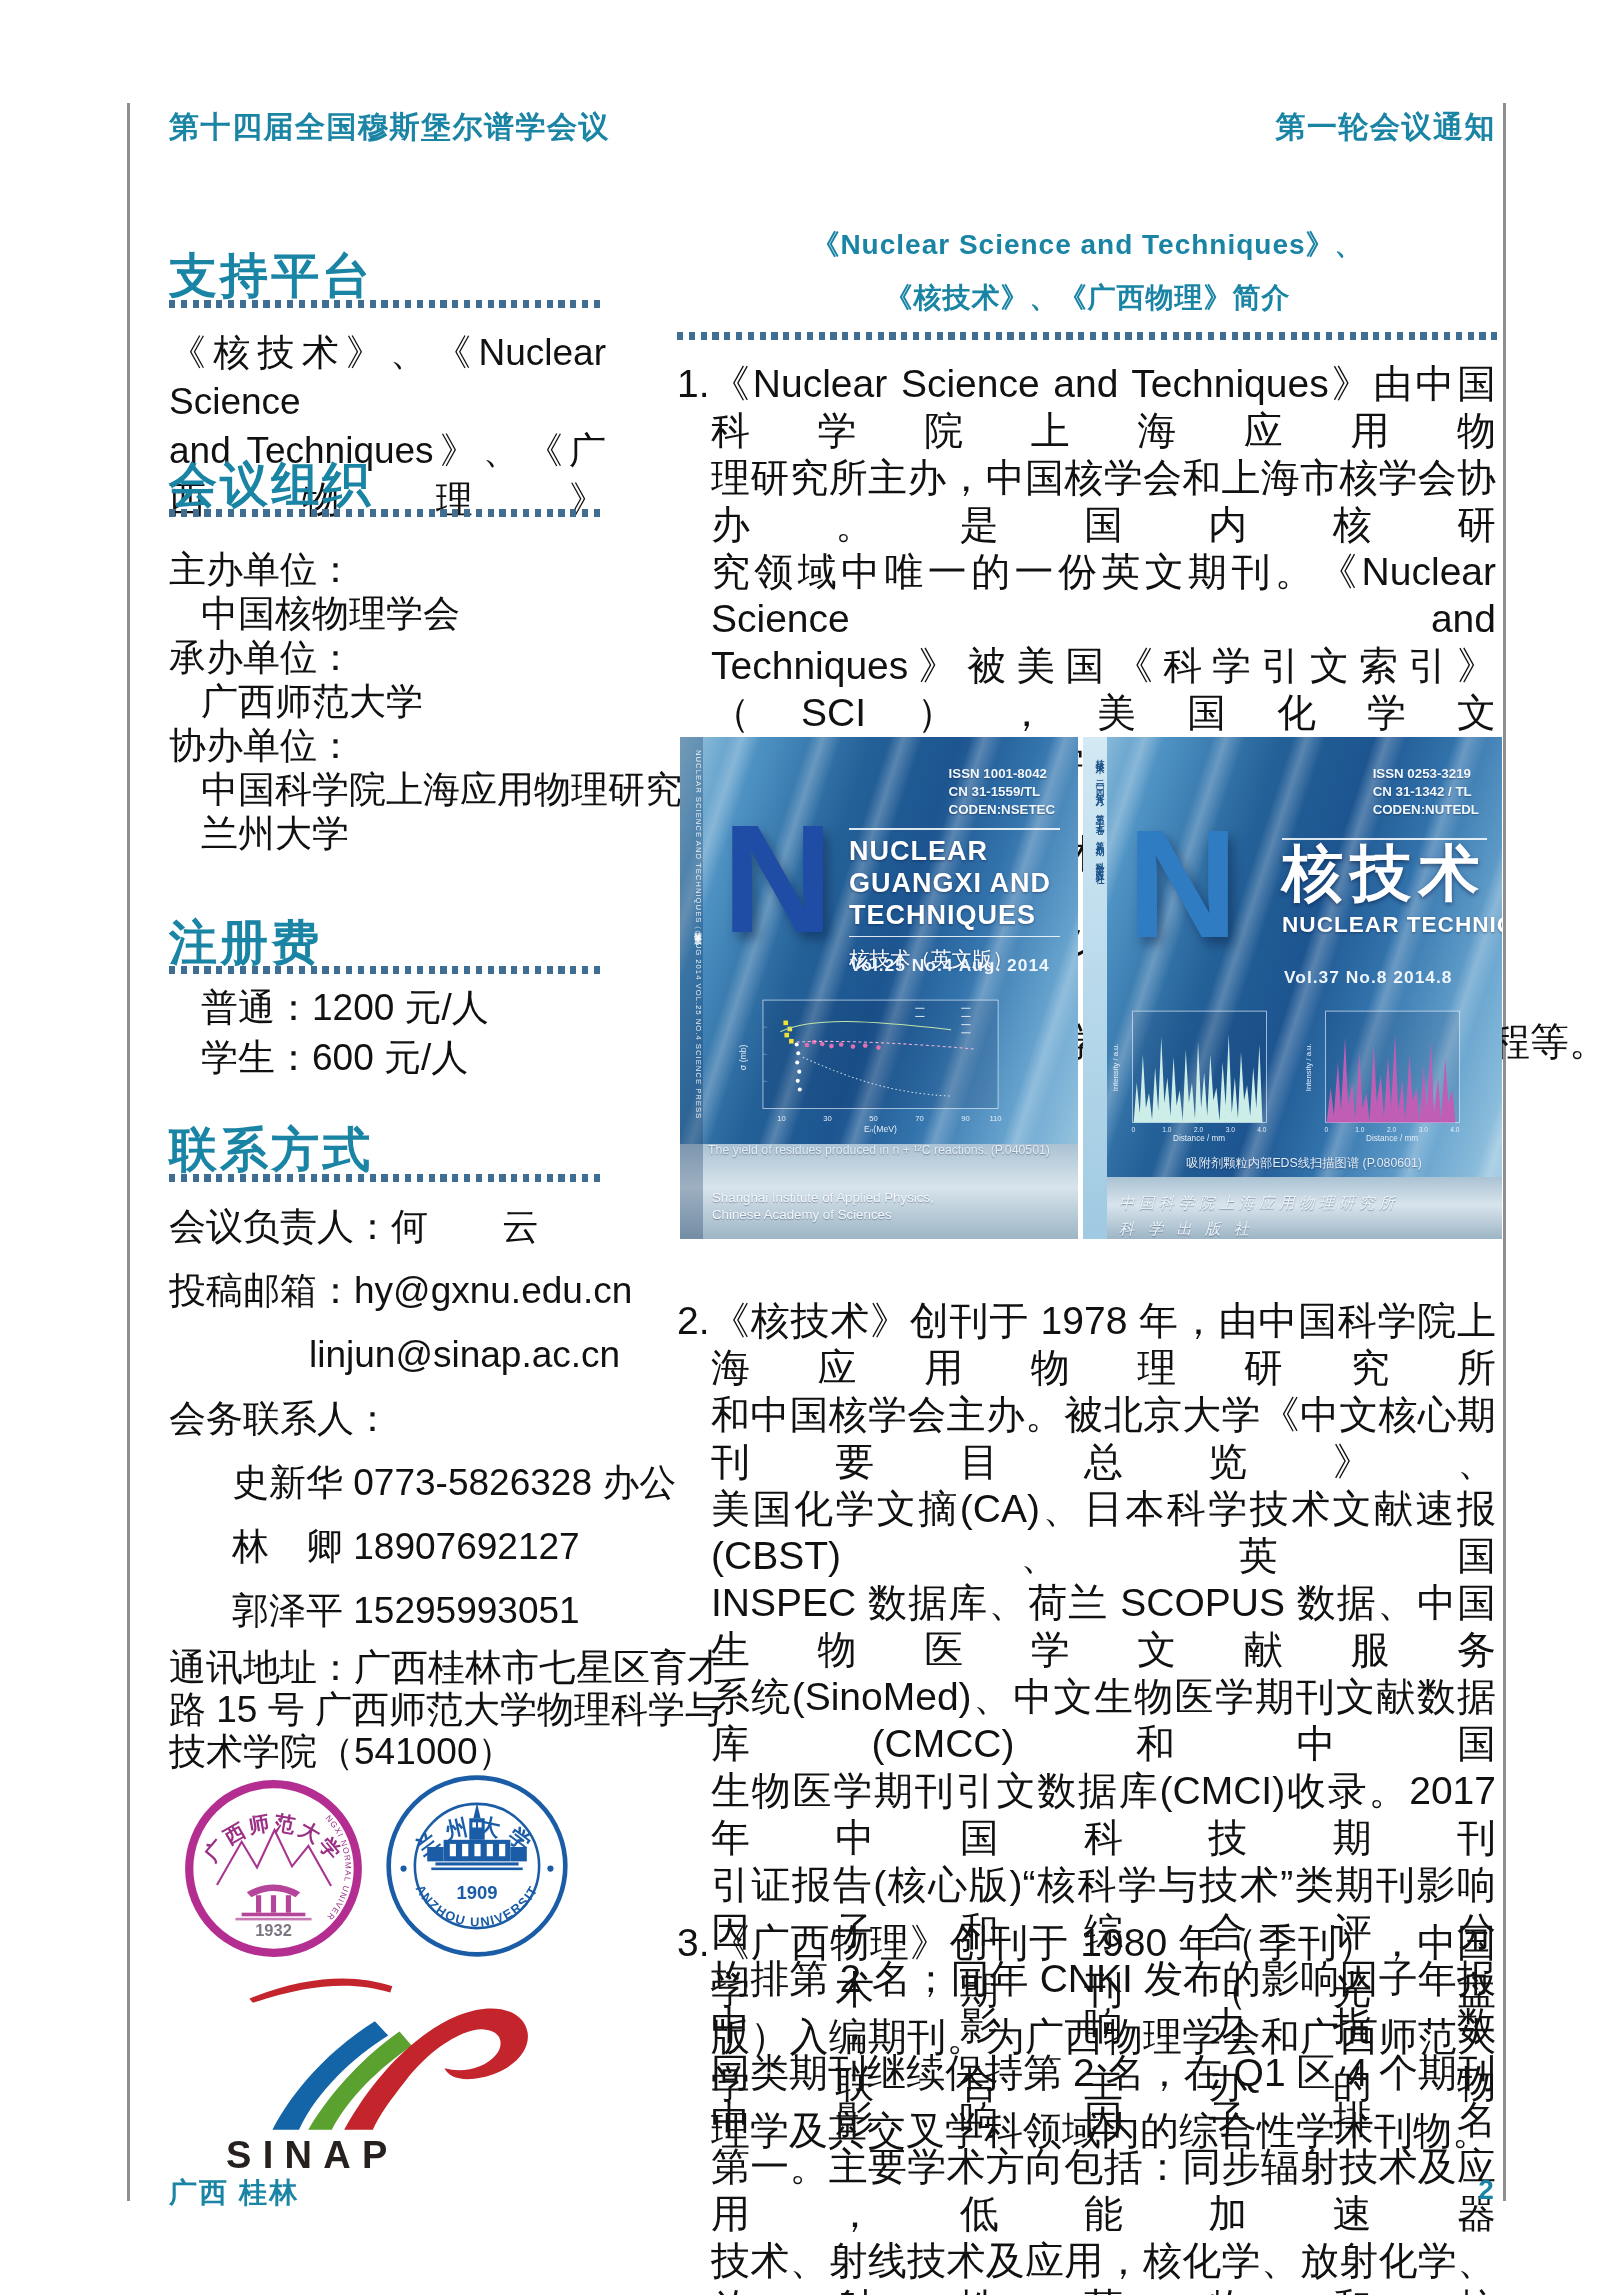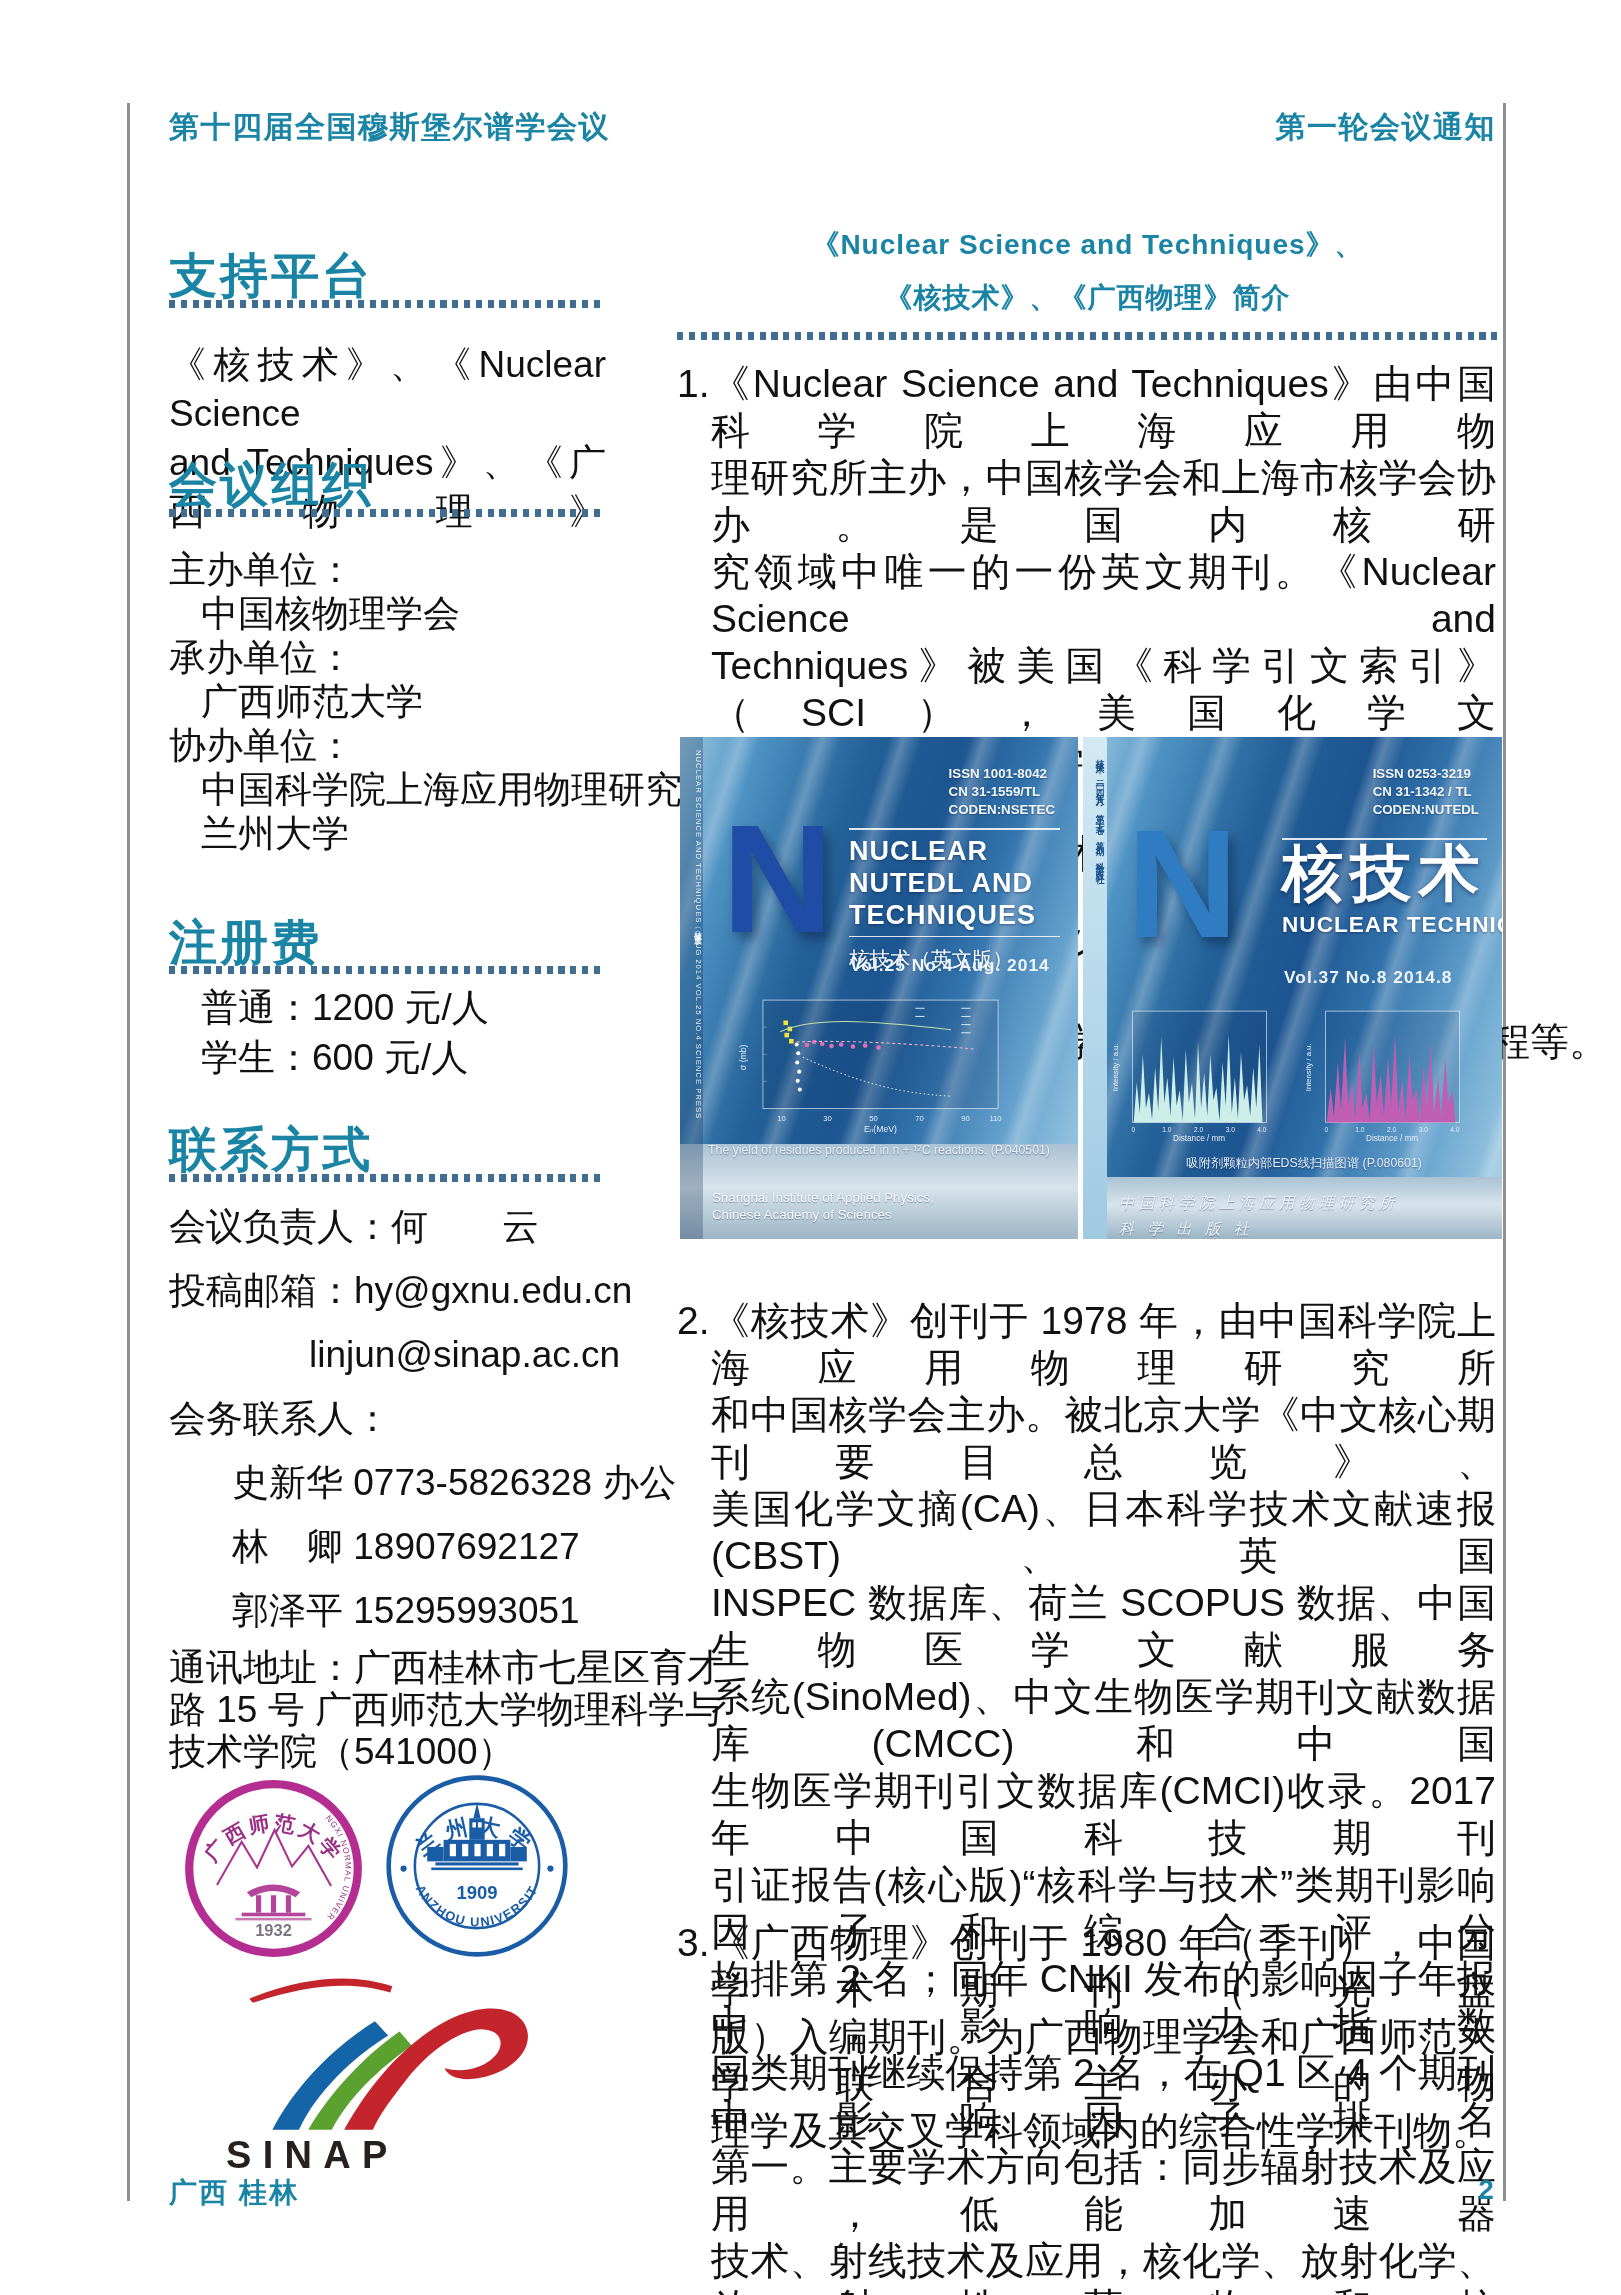--- a/index.html
+++ b/index.html
@@ -68,21 +68,21 @@
 <div>
 
   <div class="hdr" style="left:169px">第十四届全国穆斯堡尔谱学会议</div>
   <div class="hdr" style="right:126px">第一轮会议通知</div>
 
   <div class="vline" style="left:127px"></div>
   <div class="vline" style="left:1503px"></div>
 
   <div class="h-sec" style="top:244px">支持平台</div>
   <div class="dotted" style="top:300px"></div>
-  <div class="sblock" style="top:340px">
+  <div class="sblock" style="top:328px">
     <div class="sjust">《核技术》、《Nuclear Science</div>
     <div class="sjust">and Techniques》、《广西物理》</div>
   </div>
 
   <div class="h-sec" style="top:453px">会议组织</div>
   <div class="dotted" style="top:509px"></div>
   <div class="sblock" style="top:548px">
     <div class="sline">主办单位：</div>
     <div class="sline ind1">中国核物理学会</div>
     <div class="sline">承办单位：</div>
@@ -206,21 +206,21 @@
     <div class="spineL">NUCLEAR SCIENCE AND TECHNIQUES（核技术（英文版）） AUG 2014 VOL.25 NO.4 SCIENCE PRESS</div>
     <div class="cov-el issn">
       <div>ISSN 1001-8042</div>
       <div>CN 31-1559/TL</div>
       <div>CODEN:NSETEC</div>
     </div>
     <div class="cov-el nlogo" style="left:42px;top:81px;color:#1f4da5">N</div>
     <div class="cov-el" style="left:169px;top:91px;width:211px">
       <div class="hline"></div>
       <div class="covtitle" style="margin-top:5.1px">NUCLEAR</div>
-      <div class="covtitle">NUTEDL AND</div>
+      <div class="covtitle">GUANGXI AND</div>
       <div class="covtitle">TECHNIQUES</div>
       <div class="hline" style="margin-top:5.1px"></div>
       <div class="covsub" style="margin-top:8.2px">核技术（英文版）</div>
     </div>
     <div class="cov-el covvol" style="left:170px;top:218px">Vol.25 No.4   Aug.   2014</div>
     <svg class="cov-el" style="left:56px;top:259px" width="287" height="138" viewBox="0 0 560 270">
       <rect x="52" y="8" width="460" height="212" fill="rgba(10,35,80,0.15)" stroke="rgba(230,240,250,.85)" stroke-width="1.5"></rect>
       <g stroke="rgba(230,240,250,.6)" stroke-width="1">
         <line x1="52" y1="61" x2="60" y2="61"></line>
           <line x1="52" y1="114" x2="60" y2="114"></line>

